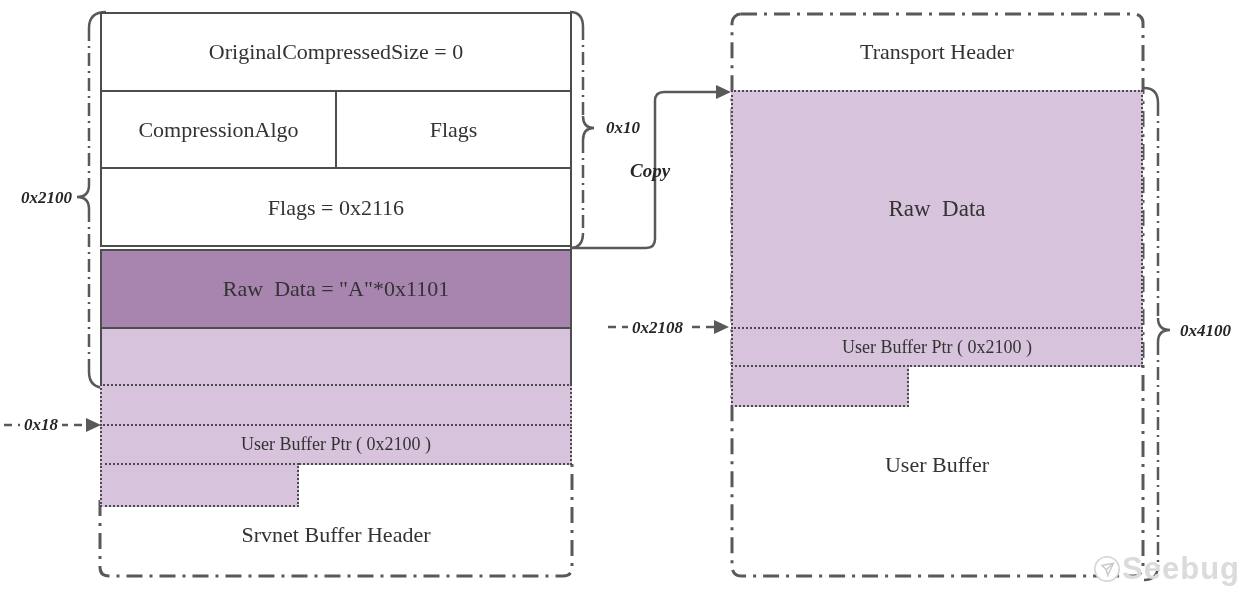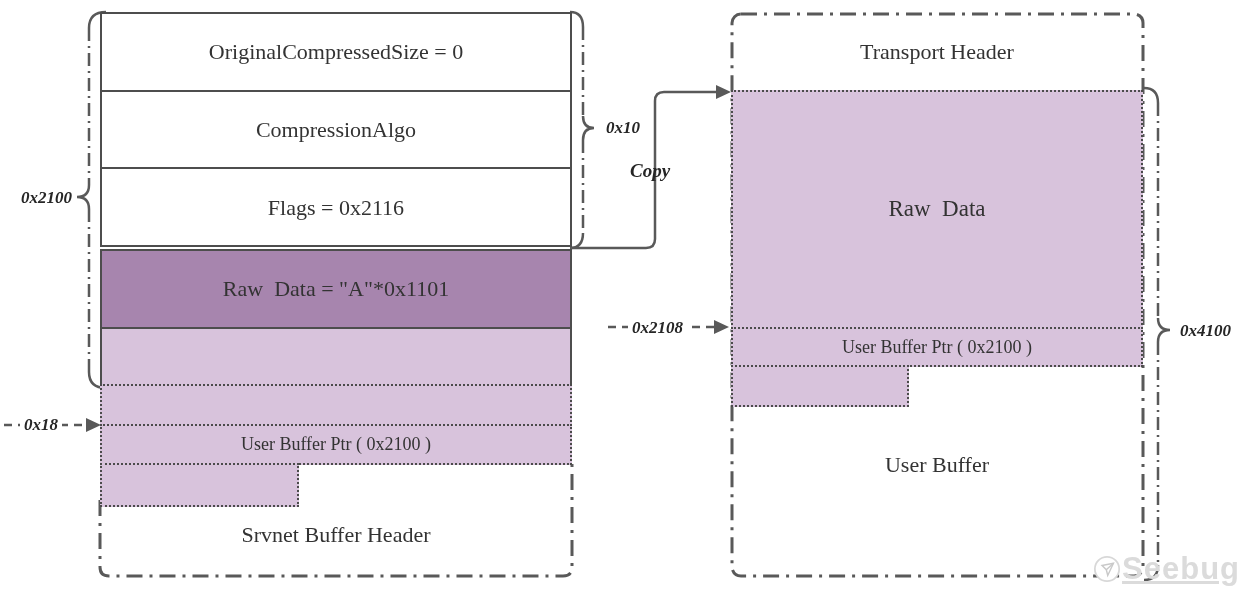--- a/index.html
+++ b/index.html
@@ -17,21 +17,21 @@
   .hrow{flex:1;display:flex;align-items:center;justify-content:center;font-size:22px;}
   .hrow + .hrow{border-top:2px solid #4d4d4d;}
   .hsplit{display:flex;padding:0;}
   .hcell{flex:1;display:flex;align-items:center;justify-content:center;font-size:22px;height:100%;}
   .hcell.right{border-left:2px solid #4d4d4d;}
   .big{font-size:22px;}
   .mid{font-size:18px;}
   .sizelbl{font-family:"Liberation Serif","DejaVu Serif",serif;font-weight:bold;font-size:17px;color:#262626;font-style:italic;}
   .onwhite{background:#ffffff;padding:0 4px;}
   .watermark-text{font-family:"Liberation Sans","DejaVu Sans",sans-serif;font-weight:bold;
-                  font-size:31px;color:#dbdbdb;letter-spacing:1px;text-decoration:underline;}
+                  font-size:31px;color:#dbdbdb;letter-spacing:1px;}
   svg{position:absolute;left:0;top:0;}
 </style>
 </head>
 <body>
 
 <div id="stage">
 
   <svg width="1240" height="595" viewBox="0 0 1240 595">
 
     <g stroke="#595959" stroke-width="2.5" fill="none">
@@ -78,20 +78,23 @@
     </g>
   </svg>
 
   <div class="abs htable">
     <div class="hrow">
       <span class="lbl">OriginalCompressedSize = 0</span>
     </div>
     <div class="hrow hsplit">
       <div class="hcell">
         <span class="lbl">CompressionAlgo</span>
+      </div>
+      <div class="hcell right">
+        <span class="lbl">Flags</span>
       </div>
     </div>
     <div class="hrow">
       <span class="lbl">Flags = 0x2116</span>
     </div>
   </div>
 
   <div class="abs pdark center big" style="left:100px;top:249px;width:472px;height:80px;">
     <span class="lbl">Raw  Data = "A"*0x1101</span>
   </div>

